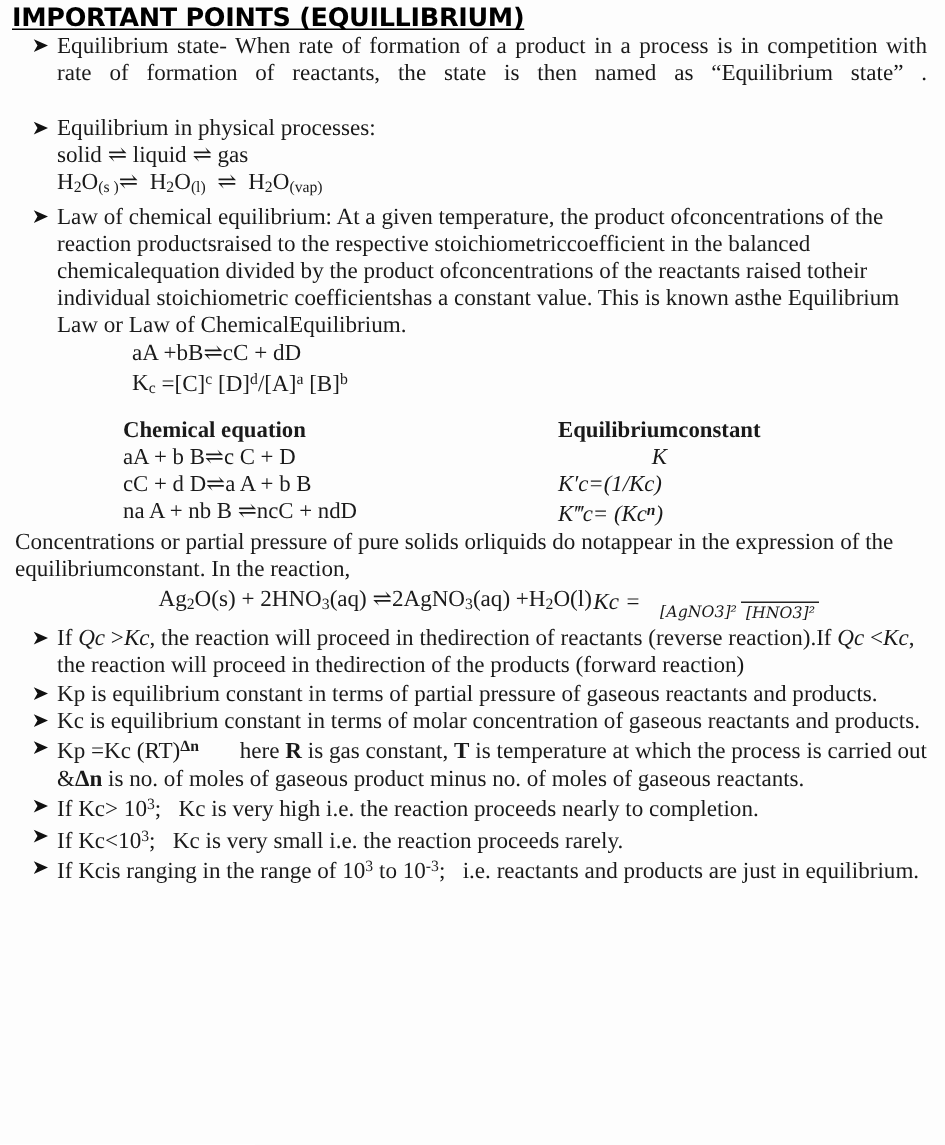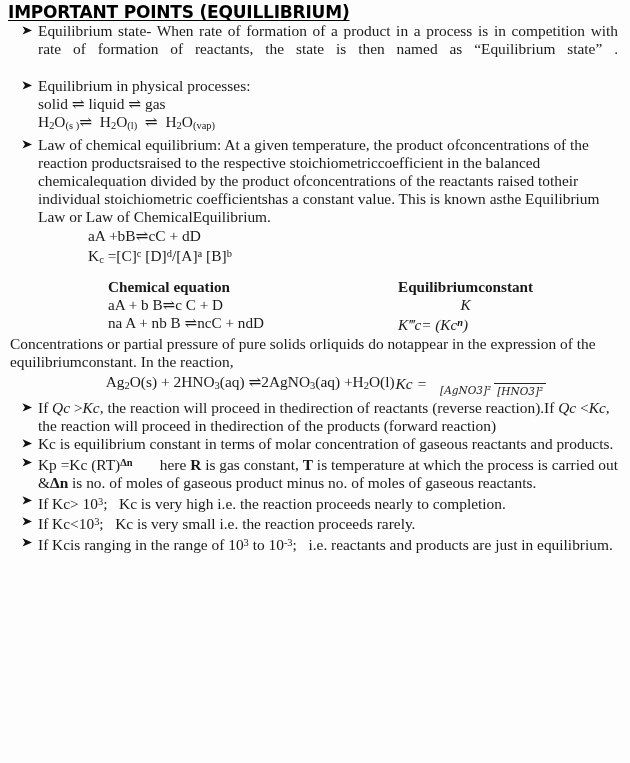--- a/index.html
+++ b/index.html
@@ -90,21 +90,21 @@
     line-height: 18.2px;
     display: flex;
     justify-content: space-between;
     flex-direction: column;
   }
   .phase-right { margin-right: 16px; }
 
   
   .table-block {
     position: relative;
-    padding-left: 108px;
+    padding-left: 82px;
     font-size: 15.2px;
     line-height: 18.2px;
     margin-top: 4px;
   }
   .tbl { border-collapse: collapse; }
   .tbl td {
     padding: 0 0 0 0;
     white-space: nowrap;
     vertical-align: top;
   }
@@ -216,20 +216,24 @@
         <tbody>
             <tr class="thead">
           <td class="col-left">Chemical equation</td>
           <td class="col-right ctr">Equilibriumconstant</td>
         </tr>
         <tr>
           <td class="col-left">aA + b B⇌c C + D</td>
           <td class="col-right ctr kcell">K</td>
         </tr>
         <tr>
+          <td class="col-left">cC + d D⇌a A + b B</td>
+          <td class="col-right kcell">K′c=(1/Kc)</td>
+        </tr>
+        <tr>
           <td class="col-left">na A + nb B ⇌ncC + ndD</td>
           <td class="col-right kcell"><span>K‴c= (Kc</span><sup style="font-weight:bold;">n</sup><span>)</span></td>
         </tr>
       </tbody>
         </table>
     </div>
 
     <div class="bullet-row nojust" style="padding-left:10px;">
       <span>Concentrations or partial pressure of pure solids orliquids do notappear in the expression of the equilibriumconstant. In the reaction,</span>
     </div>
@@ -246,27 +250,35 @@
 
     <div class="bullet-row nojust" style="margin-top:2px;">
       <span class="arrow-icon">
         <svg width="13" height="13" viewBox="0 0 13 13">
             <path d="M1.5 2.2 L11 6.4 L1.5 10.6 L4 6.4 Z" fill="#111"></path>
           </svg>
       </span>
       <span><span>If </span><span class="it">Qc</span><span> &gt;</span><span class="it">Kc</span><span>, the reaction will proceed in thedirection of reactants (reverse reaction).If </span><span class="it">Qc</span><span> &lt;</span><span class="it">Kc</span><span>, the reaction will proceed in thedirection of the products (forward reaction)</span></span>
     </div>
 
-
     <div class="bullet-row just">
       <span class="arrow-icon">
         <svg width="13" height="13" viewBox="0 0 13 13">
             <path d="M1.5 2.2 L11 6.4 L1.5 10.6 L4 6.4 Z" fill="#111"></path>
           </svg>
       </span>
+      <span>Kp is equilibrium constant in terms of partial pressure of gaseous reactants and products.</span>
+    </div>
+
+    <div class="bullet-row just">
+      <span class="arrow-icon">
+        <svg width="13" height="13" viewBox="0 0 13 13">
+            <path d="M1.5 2.2 L11 6.4 L1.5 10.6 L4 6.4 Z" fill="#111"></path>
+          </svg>
+      </span>
       <span>Kc is equilibrium constant in terms of molar concentration of gaseous reactants and products.</span>
     </div>
 
     <div class="bullet-row just">
       <span class="arrow-icon">
         <svg width="13" height="13" viewBox="0 0 13 13">
             <path d="M1.5 2.2 L11 6.4 L1.5 10.6 L4 6.4 Z" fill="#111"></path>
           </svg>
       </span>
       <span><span>Kp =Kc (RT)</span><sup style="font-weight:bold;">Δn</sup>&nbsp;&nbsp;&nbsp;&nbsp;&nbsp;&nbsp;&nbsp;<span>here </span><span class="bd">R</span><span> is gas constant, </span><span class="bd">T</span><span> is temperature at which the process is carried out &amp;</span><span class="bd">Δn</span><span> is no. of moles of gaseous product minus no. of moles of gaseous reactants.</span></span>

